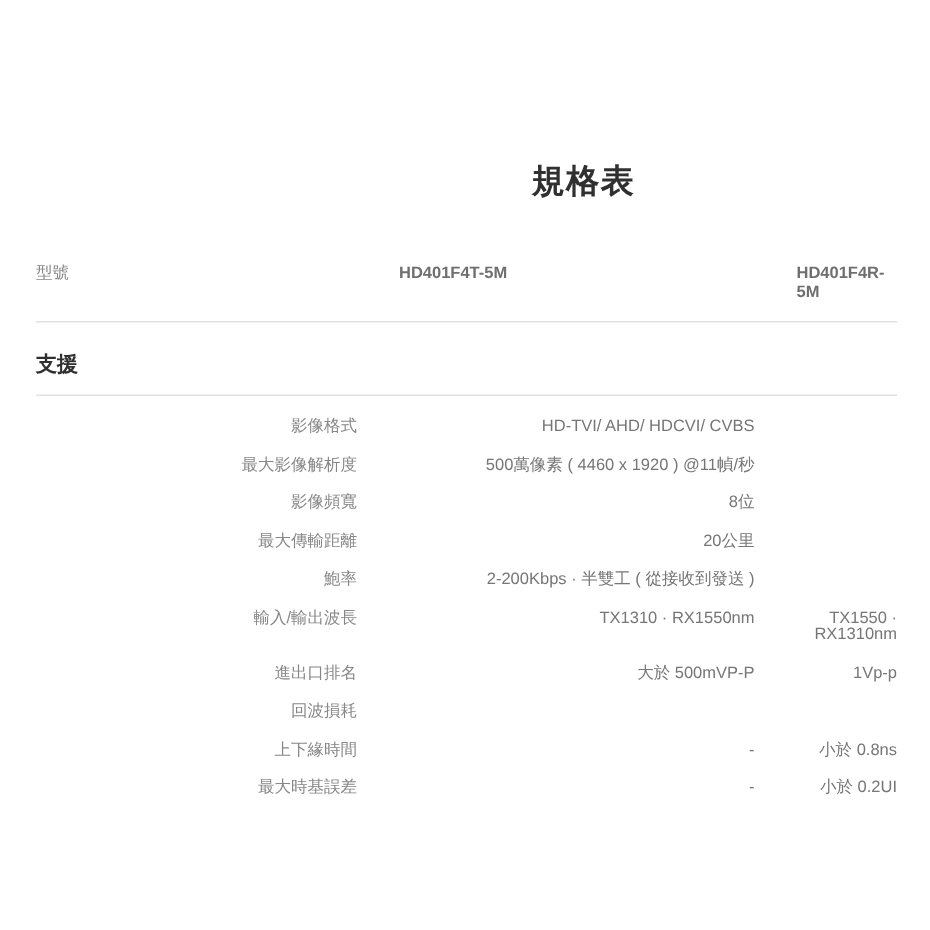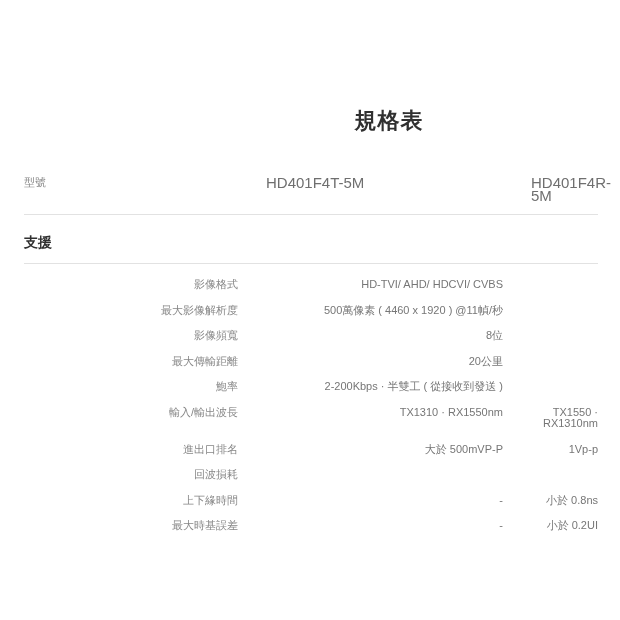--- a/index.html
+++ b/index.html
@@ -37,23 +37,23 @@
   .model-row {
     margin-top: 42px;
     padding-bottom: 12px;
   }
   .model-label {
     font-size: 11px;
     line-height: 13px;
     color: #878787;
   }
   .model-value {
-    font-size: 15px;
+    font-size: 11px;
     line-height: 13px;
-    font-weight: 400;
+    font-weight: 700;
     color: #6f6f6f;
     padding-left: 28px;
   }
   .divider {
     border: none;
     border-top: 1px solid #e2e2e2;
     margin: 0;
     height: 0;
   }
   .section-title {

